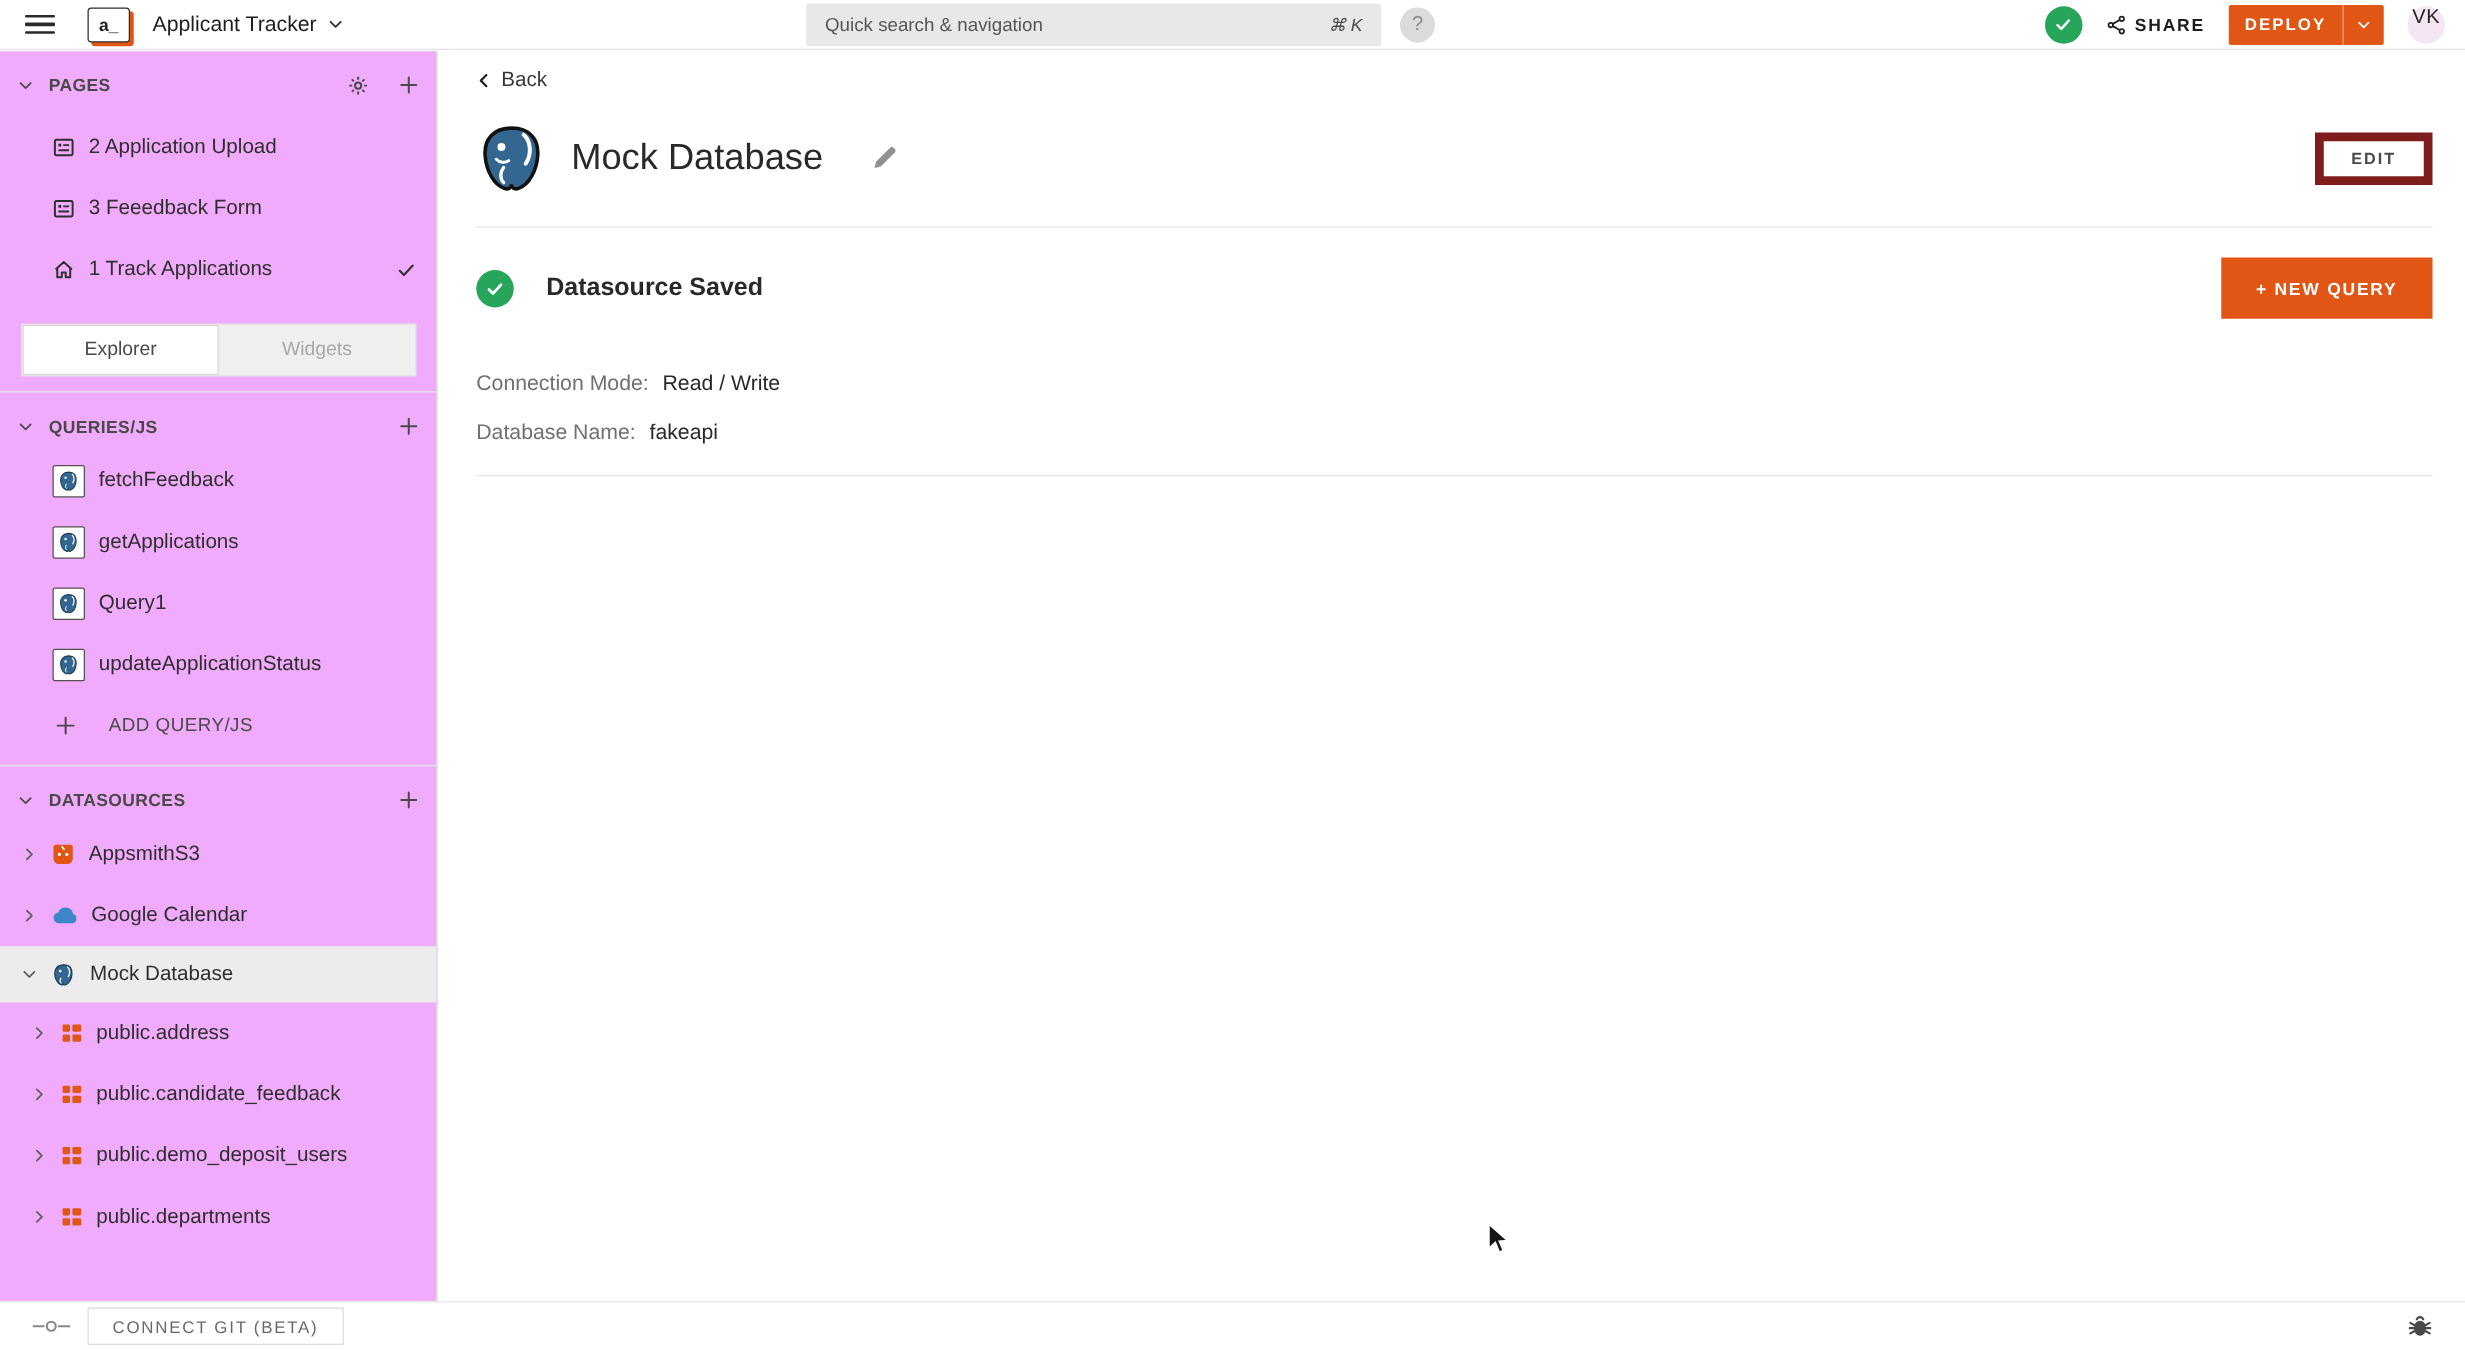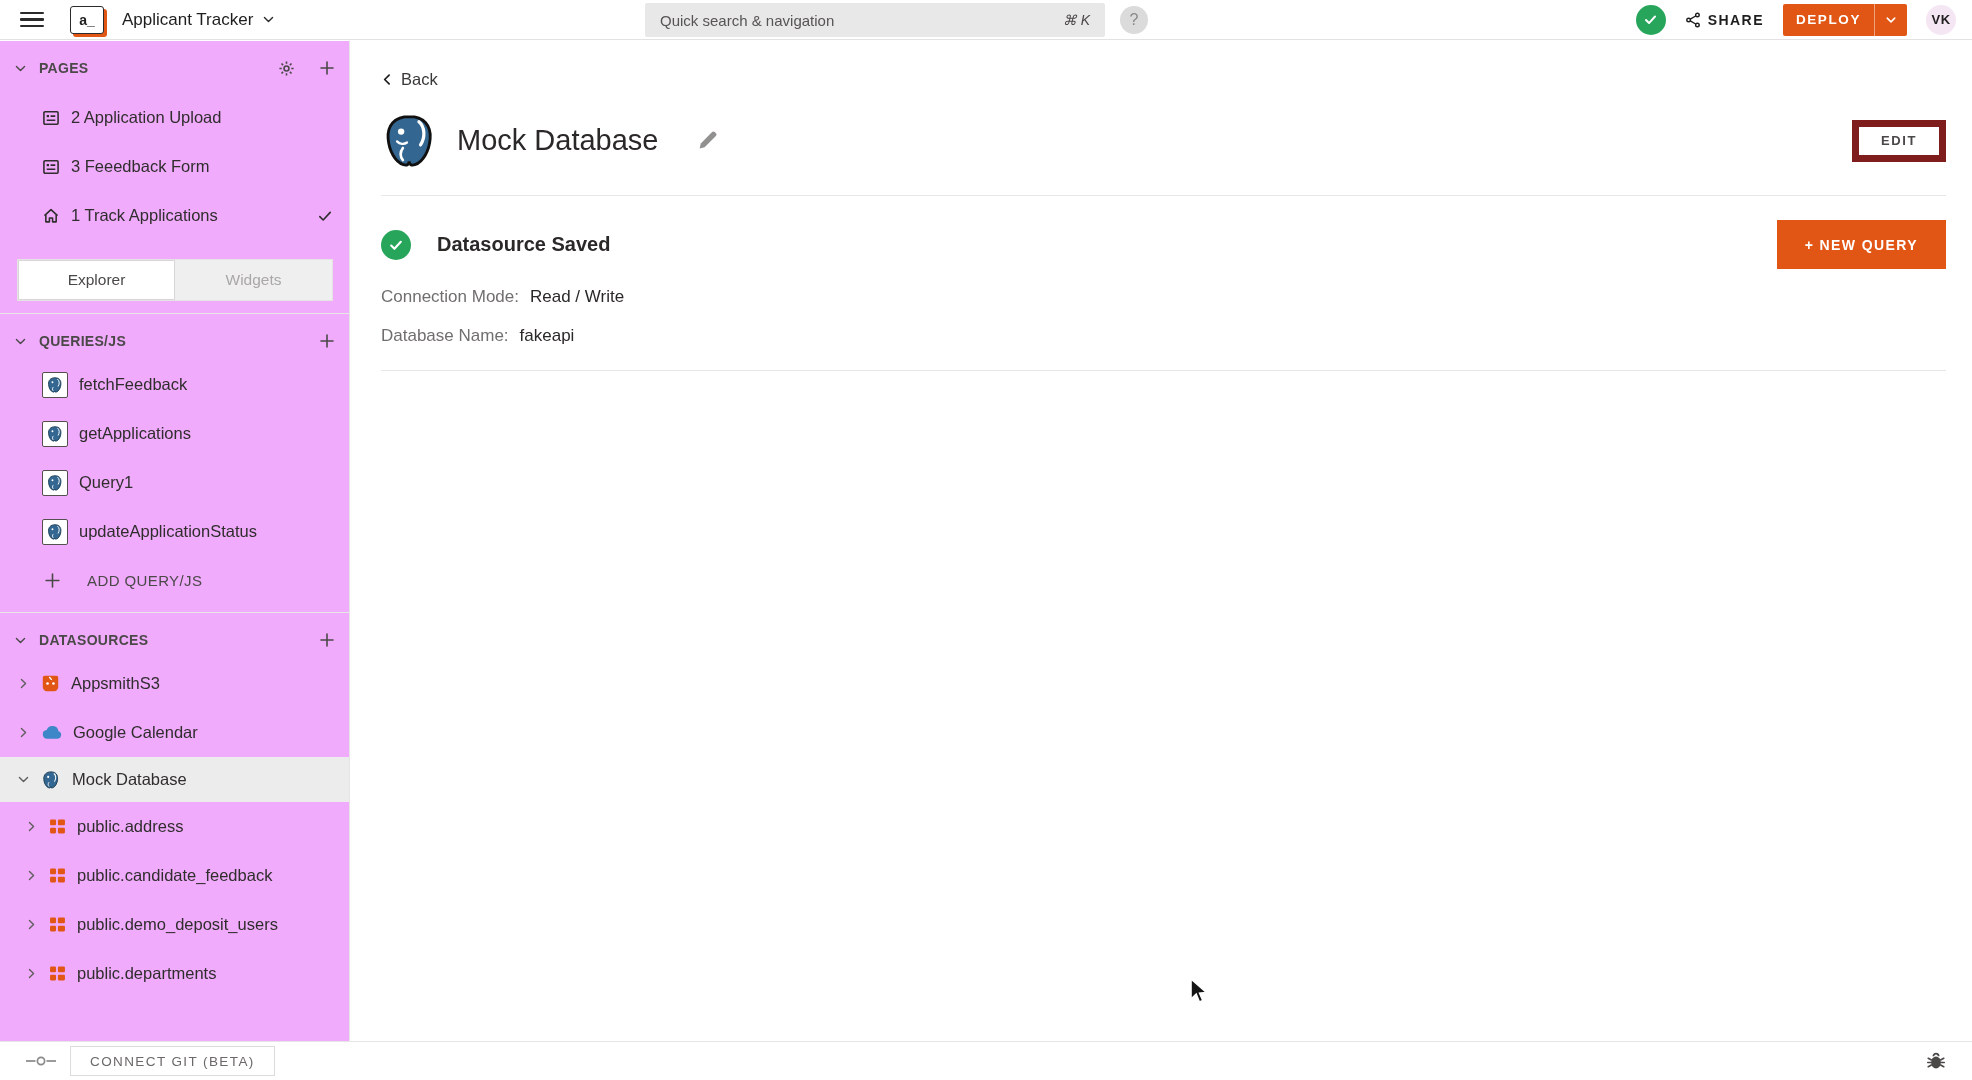--- a/index.html
+++ b/index.html
@@ -22,22 +22,22 @@
   .shortcut { font-style:italic; color:#4B4848; font-size:14px; }
   .help { position:absolute; left:1120px; top:6px; width:28px; height:28px; border-radius:50%; background:#DCDBDB;
           color:#8A8888; font-size:16px; display:flex; align-items:center; justify-content:center; }
   .top-right { margin-left:auto; display:flex; align-items:center; gap:19px; }
   .status-ok { width:30px; height:30px; border-radius:50%; background:#27A65B; display:flex; align-items:center; justify-content:center; }
   .share-btn { display:flex; align-items:center; gap:7px; color:#1E1E1E; font-size:14px; font-weight:600; letter-spacing:1.4px; cursor:pointer; }
   .deploy-btn { height:32px; background:#E15615; color:#fff; display:flex; align-items:center; border-radius:2px; overflow:hidden; cursor:pointer; }
   .deploy-main { padding:0 13px; font-size:13.5px; font-weight:700; letter-spacing:1.6px; }
   .deploy-sep { width:1px; height:32px; background:rgba(255,255,255,.45); }
   .deploy-caret { padding:0 10px; display:flex; align-items:center; }
-  .avatar { width:30px; height:30px; border-radius:50%; background:#F5E6F3; color:#222; font-size:13px;
-            display:flex; align-items:center; justify-content:center; letter-spacing:.5px;font-weight:bold; }
+  .avatar { width:30px; height:30px; border-radius:50%; background:#F5E6F3; color:#222; font-size:16px;
+            display:flex; justify-content:center; letter-spacing:.5px; }
 
   
   .sidebar { position:absolute; top:41px; left:0; width:350px; height:1000px; background:#f0abfc;
              border-right:1px solid #E6E4E4; overflow:hidden; }
   .section-head { height:28px; margin-top:13px; display:flex; align-items:center; padding:0 14px; gap:12px;
                   color:#4B4848; font-size:14px; font-weight:600; letter-spacing:.3px; }
   .section-head .grow { flex:1; }
   .head-icons { display:flex; align-items:center; gap:24px; color:#4B4848; }
   .entity-row { height:49px; display:flex; align-items:center; gap:11px; padding-left:42px;
                 font-size:16.5px; color:#302D2D; cursor:pointer; }
@@ -56,34 +56,34 @@
   .chev { color:#5F5C5C; display:flex; align-items:center; flex:0 0 auto; }
 
   
   .bottombar { position:absolute; left:0; right:0; bottom:0; height:39px; background:#fff; border-top:1px solid #E6E4E4;
                display:flex; align-items:center; padding:0 26px; }
   .git-btn { margin-left:14px; height:30px; border:1px solid #DDDBDB; background:#fff; display:flex; align-items:center;
              padding:0 19px; color:#6B6868; font-size:13.5px; letter-spacing:1.4px; cursor:pointer; }
   .bug { margin-left:auto; display:flex; align-items:center; cursor:pointer; }
 
   
-  .main { position:absolute; top:41px; left:351px; right:0; bottom:39px; background:#fff; padding:15px 26px 0 30px; }
+  .main { position:absolute; top:41px; left:351px; right:0; bottom:39px; background:#fff; padding:0 26px 0 30px; }
   .back { margin-top:14px; display:inline-flex; align-items:center; gap:7px; font-size:16.5px; color:#3B3838; cursor:pointer; }
   .ds-header { margin-top:21px; display:flex; align-items:center; }
   .ds-title { margin-left:19px; font-size:29px; font-weight:500; color:#2B2828; }
   .pencil { margin-left:38px; display:flex; cursor:pointer; }
   .edit-btn { margin-left:auto; width:94px; height:42px; background:#fff; border:7px solid #7f1d1d; color:#4B4848;
               font-size:13px; letter-spacing:1.6px; font-weight:600; display:flex; align-items:center; justify-content:center; cursor:pointer; font-family:inherit; }
   .hr { border-top:1px solid #E8E7E7; margin-top:26px; }
   .saved-row { margin-top:24px; display:flex; align-items:center; }
   .saved-circle { width:30px; height:30px; border-radius:50%; background:#27A65B; display:flex; align-items:center; justify-content:center; flex:0 0 auto; }
   .saved-text { margin-left:26px; font-size:20px; font-weight:700; color:#2B2828; }
   .new-query-btn { margin-left:auto; height:49px; padding:0 28px; background:#E15615; border:none; color:#fff;
                    font-size:14px; font-weight:700; letter-spacing:1.4px; display:flex; align-items:center; justify-content:center; cursor:pointer; font-family:inherit; }
-  .fields { margin-top:18px; }
+  .fields { margin-top:42px; }
   .field-row { display:flex; align-items:baseline; margin-bottom:19px; font-size:17px; }
   .field-label { color:#716E6E; }
   .field-value { color:#2B2828; margin-left:11px; }
   .hr2 { border-top:1px solid #E8E7E7; margin-top:24px; }
 
   .cursor { position:absolute; left:1185px; top:976px; pointer-events:none; }
   svg { display:block; }
 </style>
 </head>
 <body>

